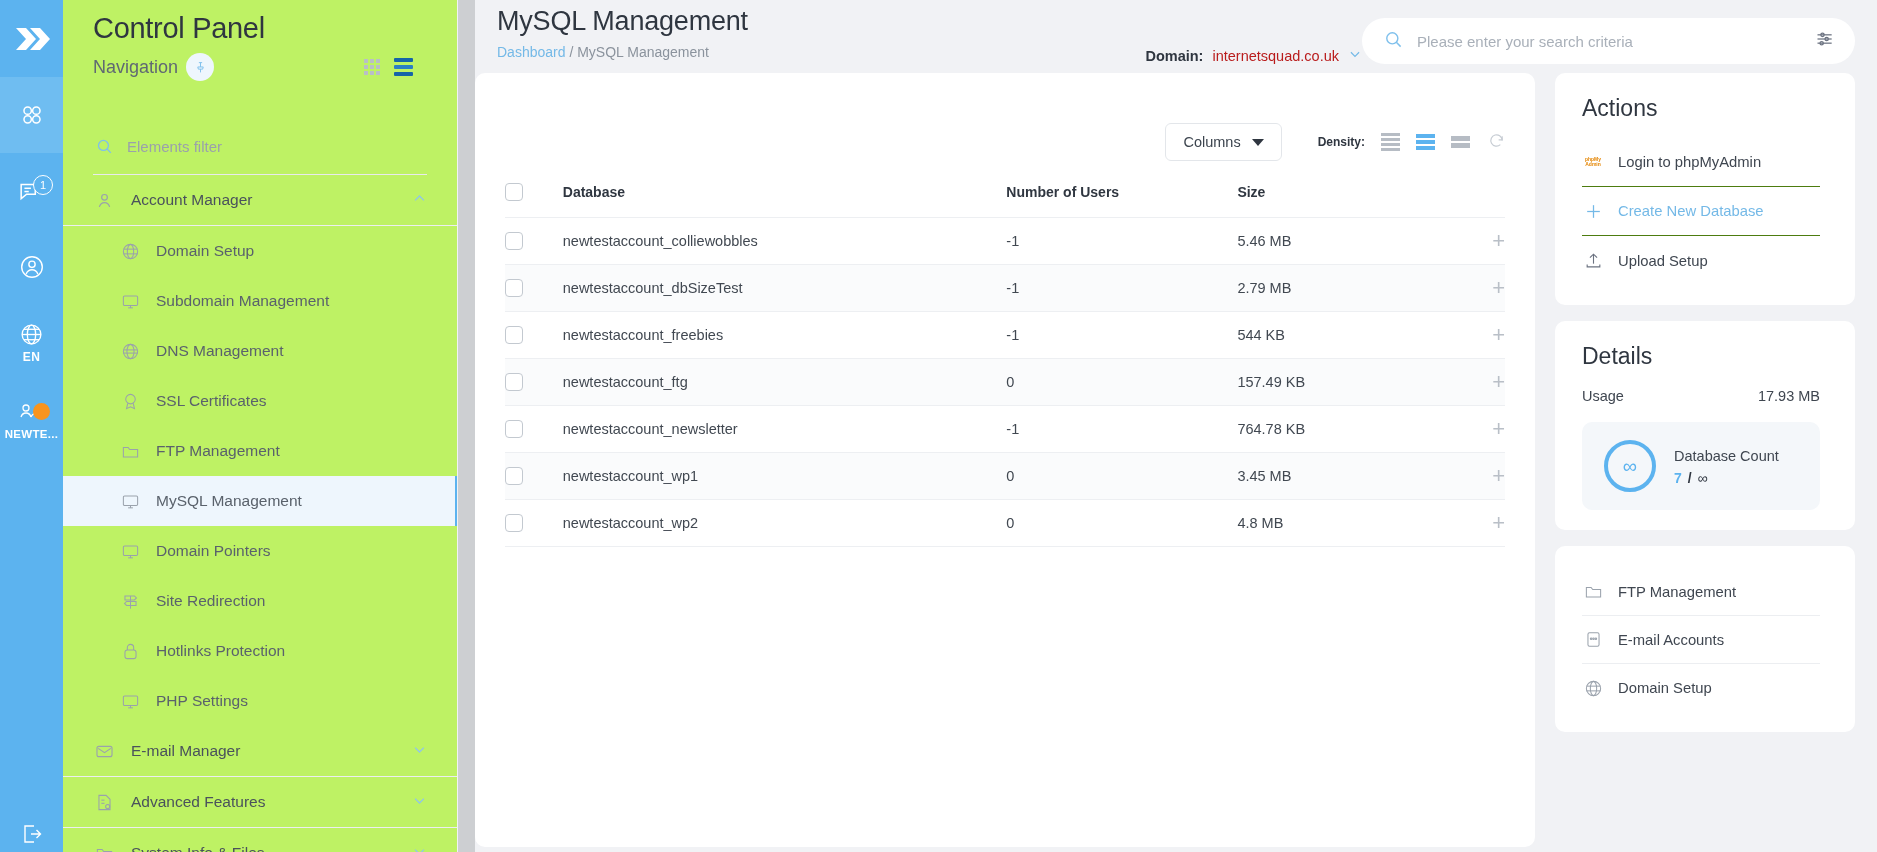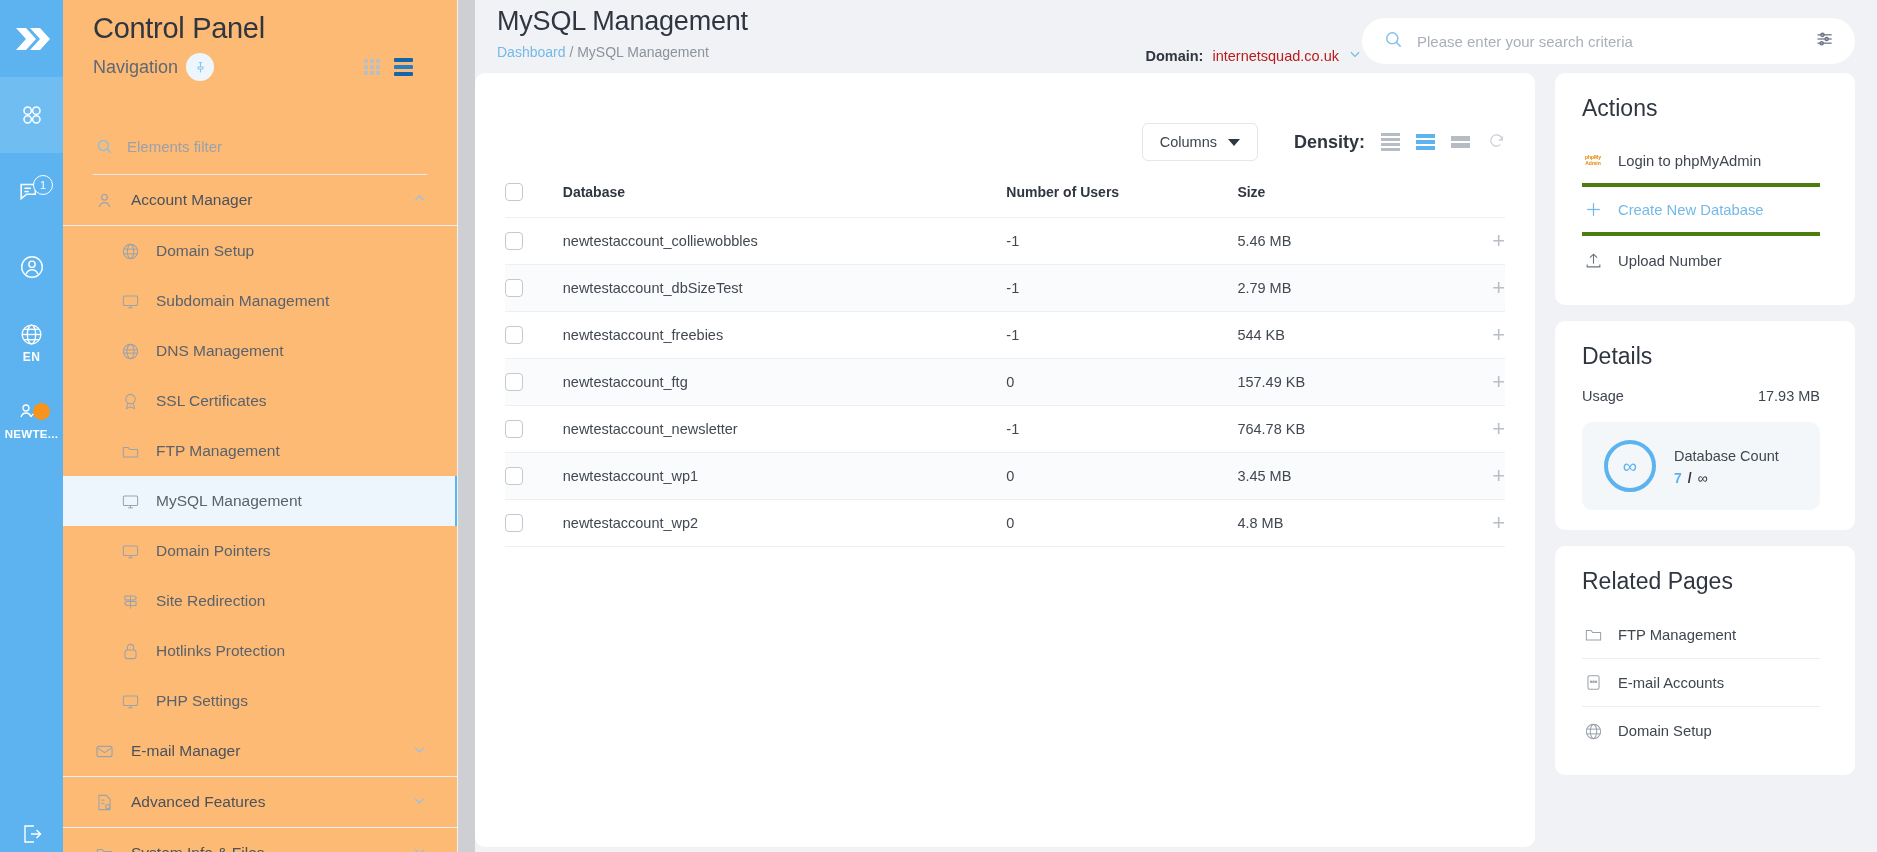--- a/index.html
+++ b/index.html
@@ -35,21 +35,21 @@
   .rail-dot {
     position: absolute; top: 22px; left: 33px;
     width: 17px; height: 17px; border-radius: 50%; background: #f7941e;
   }
   .rail-bottom { position: absolute; bottom: 6px; left: 0; width: 100%;
     display: flex; align-items: center; justify-content: center; color: #fff; }
   .rail-user-label { font-size: 11.5px; font-weight: 600; letter-spacing: .3px; margin-top: 5px; }
 
   
   .sidebar {
-    width: 394px; flex: 0 0 394px; height: 852px; background: #fdba74;
+    width: 394px; flex: 0 0 394px; height: 852px; background: #bef264;
     position: relative; display: flex; flex-direction: column;
   }
   .sb-head { padding: 12px 0 0 30px; }
   .sb-title { font-size: 29px; font-weight: 400; letter-spacing: -.3px; color: #2f3640; }
   .sb-sub-row { display: flex; align-items: center; margin-top: 8px; padding-right: 44px; }
   .sb-sub { font-size: 18px; color: #5f6873; }
   .pin-btn {
     width: 28px; height: 28px; margin-left: 8px; border-radius: 50%;
     background: #eef6fd; display: flex; align-items: center; justify-content: center;
     cursor: pointer;
@@ -127,21 +127,21 @@
   }
 
   .table-toolbar { display: flex; align-items: center; justify-content: flex-end; gap: 36px; padding: 24px 0 16px 0; }
   .columns-btn {
     height: 38px; padding: 0 17px; border: 1px solid #e3e6ea; border-radius: 6px;
     background: #fff; display: flex; align-items: center; gap: 11px;
     font-size: 14.5px; color: #3c444e; font-family: inherit; cursor: pointer;
   }
   .caret { width: 0; height: 0; border-left: 6px solid transparent; border-right: 6px solid transparent; border-top: 7px solid #2f3640; }
   .density { display: flex; align-items: center; gap: 12px; }
-  .density .lbl { font-size: 18px; font-weight: bold; color: #2f3640; margin-right: 2px; }
+  .density .lbl { font-size: 12px; font-weight: bold; color: #2f3640; margin-right: 2px; }
   .dens-ico { display: flex; flex-direction: column; gap: 2px; cursor: pointer; padding: 2px; }
   .dens-ico i { display: block; width: 19px; height: 3px; background: #b6bcc4; }
   .dens-ico.d2 i { height: 4px; background: #5cb3ef; }
   .dens-ico.d3 i { height: 5px; background: #b6bcc4; }
   .refresh-ico { color: #c7cdd4; cursor: pointer; margin-left: 4px; }
 
   table { width: 100%; border-collapse: collapse; }
   thead th {
     text-align: left; font-size: 14px; font-weight: bold; color: #2f3640;
     padding: 6px 0 16px 0; border-bottom: 1px solid #edeff2;
@@ -161,21 +161,21 @@
     background: #fff; cursor: pointer; display: block;
   }
   .plus-btn { color: #b9bfc7; cursor: pointer; font-size: 22px; line-height: 1; font-weight: 300; }
 
   
   .right { width: 300px; flex: 0 0 300px; }
   .panel { background: #fff; border-radius: 10px; padding: 22px 35px 20px 27px; margin-bottom: 16px; }
   .panel-title { font-size: 23px; font-weight: 400; color: #2f3640; margin-bottom: 16px; }
   .act-row {
     display: flex; align-items: center; gap: 14px; height: 49px;
-    border-bottom: 4px solid #4d7c0f; font-size: 14.8px; color: #3f4650; cursor: pointer;
+    border-bottom: 1px solid #4d7c0f; font-size: 14.8px; color: #3f4650; cursor: pointer;
   }
   .act-row:last-child { border-bottom: none; }
   .act-row.accent { color: #74b9e7; }
   .usage-row { display: flex; justify-content: space-between; align-items: center; font-size: 14.5px; color: #3f4650; padding: 2px 0 18px 0; }
   .count-widget {
     background: #f4f7fa; border-radius: 10px; height: 88px;
     display: flex; align-items: center; gap: 18px; padding: 0 22px;
   }
   .ring {
     width: 52px; height: 52px; border-radius: 50%;
@@ -660,21 +660,21 @@
           </div>
 
           <div class="act-row">
             <span class="ico">
               <svg width="19" height="19" viewBox="0 0 24 24" fill="none" stroke="#6b7280" stroke-width="1.4">
                 <path d="M12 16V4"></path>
                   <path d="M7.5 8.5L12 4l4.5 4.5"></path>
                   <path d="M4 17v3h16v-3"></path>
               </svg>
             </span>
-            <span>Upload Number</span>
+            <span>Upload Setup</span>
           </div>
         </div>
 
         <div class="panel">
           <div class="panel-title">Details</div>
           <div class="usage-row">
             <span>Usage</span>
             <span>17.93 MB</span>
           </div>
           <div class="count-widget">
@@ -684,21 +684,20 @@
               <span class="cw-val" style="display:block;">
                 <span class="num">7</span>
                 <span class="sep">/</span>
                 <span>∞</span>
               </span>
             </span>
           </div>
         </div>
 
         <div class="panel">
-          <div class="panel-title">Related Pages</div>
 
           <div class="rel-row">
             <span class="ico">
               <svg width="19" height="19" viewBox="0 0 24 24" fill="none" stroke="#9aa2ac" stroke-width="1.3">
                 <path d="M3 7h6l2 2.5h10V19H3z"></path>
               </svg>
             </span>
             <span>FTP Management</span>
           </div>
 

